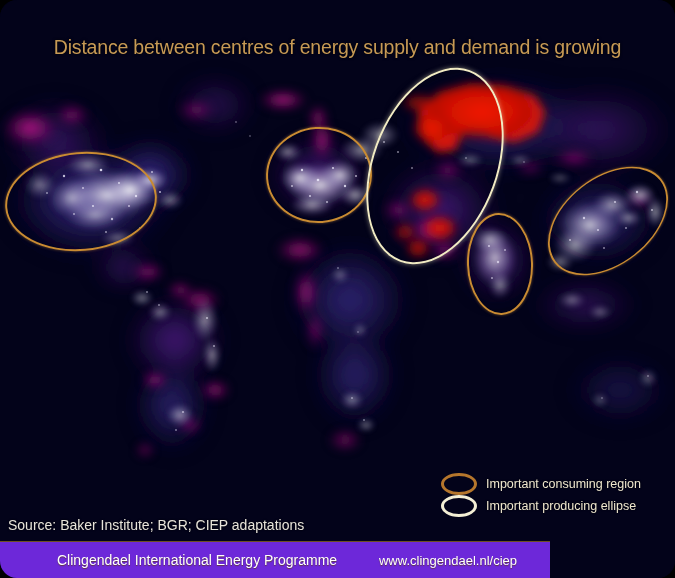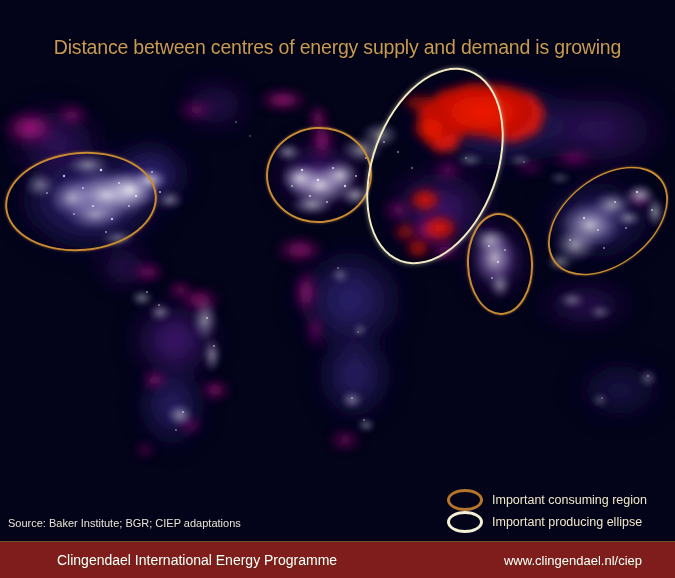--- a/index.html
+++ b/index.html
@@ -9,20 +9,21 @@
   }
   body {
     font-family: "Liberation Sans", sans-serif;
   }
   #slide {
     position: relative;
     width: 675px;
     height: 578px;
     overflow: hidden;
     background: #03031a;
+    border-radius: 17px;
   }
 
   
   #map-canvas {
     position: absolute;
     left: 0; top: 0;
     width: 675px;
     height: 578px;
   }
 
@@ -52,25 +53,24 @@
     box-shadow: 0 0 3px rgba(201,139,50,0.55);
   }
   .ellipse.producing {
     border: 2.8px solid #f2ecc4;
     box-shadow: 0 0 5px rgba(242,236,196,0.5);
   }
 
   
   #legend {
     position: absolute;
-    right: 13px;
+    right: 19px;
     top: 473px;
     z-index: 45;
     width: 215px;
-    margin-top: 16px;
   }
   .legend-row {
     display: flex;
     align-items: center;
     height: 22px;
   }
   .legend-glyph {
     width: 30px;
     height: 16px;
     border-radius: 50%;
@@ -85,35 +85,35 @@
     color: #efe7cf;
     white-space: nowrap;
     text-shadow: 0 0 2px #000;
   }
 
   
   #source {
     position: absolute;
     left: 8px;
     top: 517px;
-    font-size: 11px;
+    font-size: 14px;
     color: #e8e4db;
     z-index: 45;
     white-space: nowrap;
     text-shadow: 0 0 2px #000;
   }
 
   
   #footer {
     position: absolute;
     left: 0;
     bottom: 0;
-    width: 675px;
+    width: 550px;
     height: 36px;
-    background: #7f1d1d;
+    background: #6d28d9;
     border-top: 1px solid #6e5020;
     z-index: 50;
   }
   #footer-inner {
     position: relative;
     width: 100%;
     height: 100%;
   }
   #footer-title {
     position: absolute;

